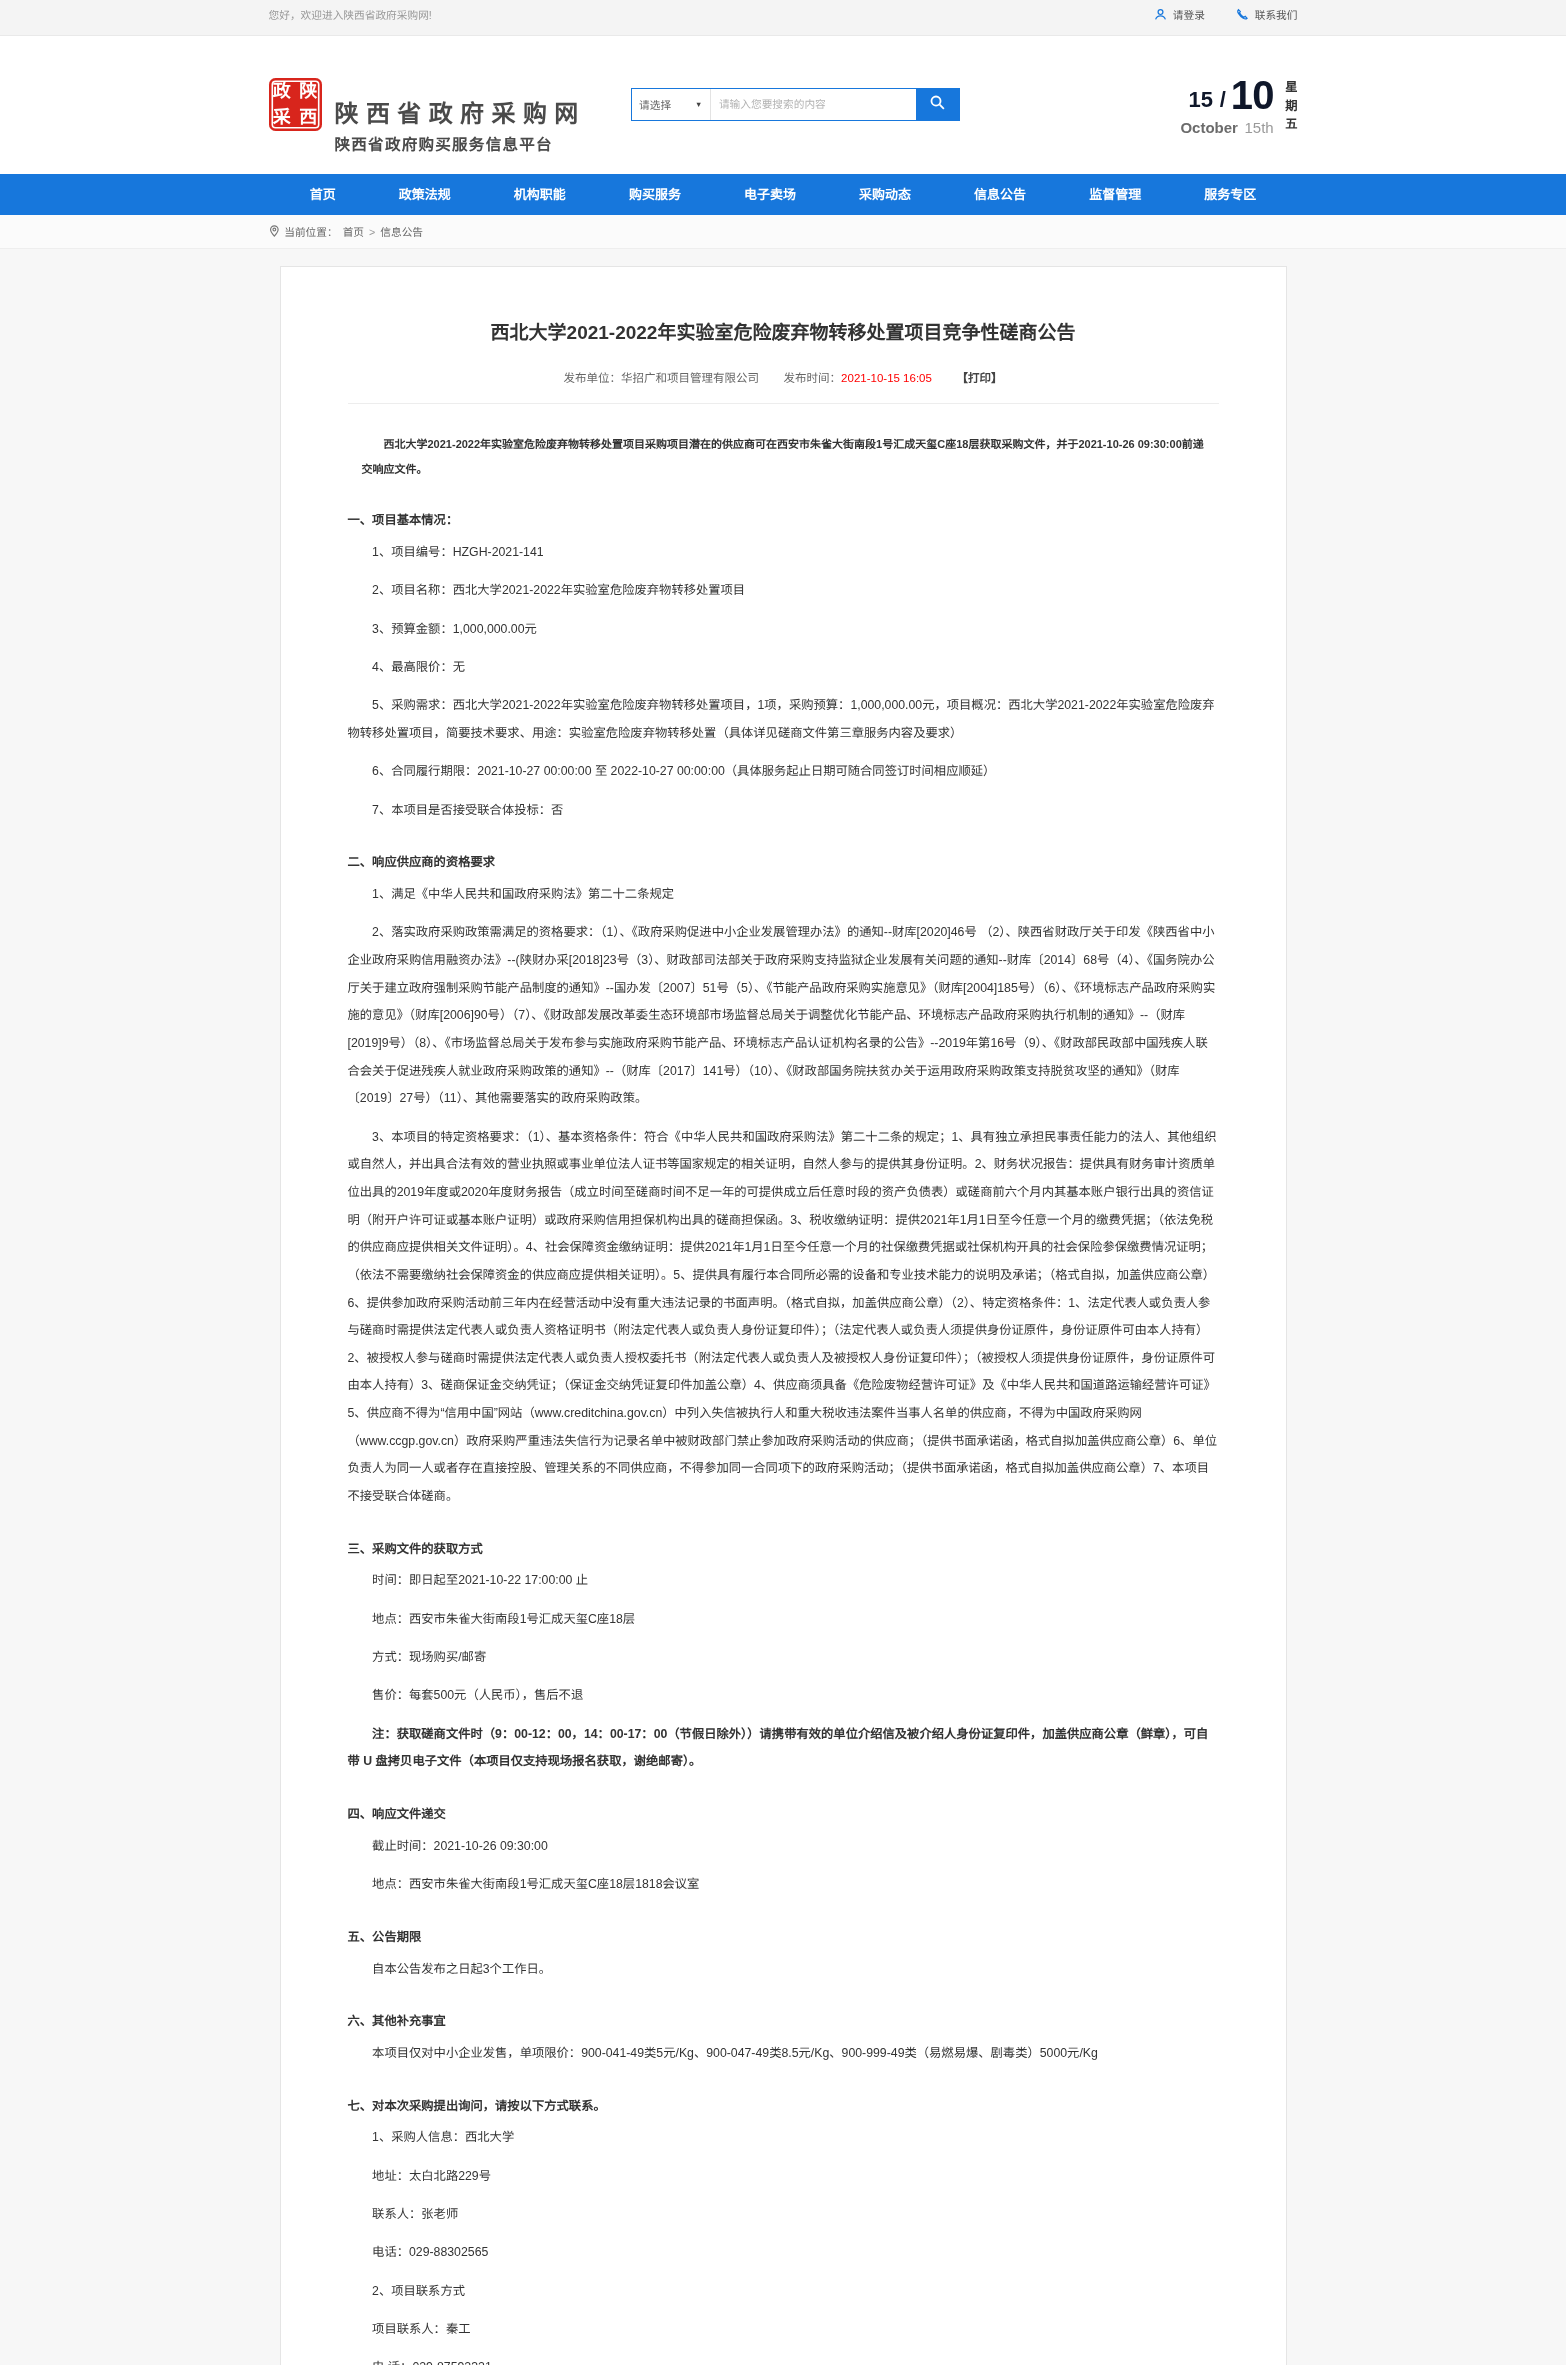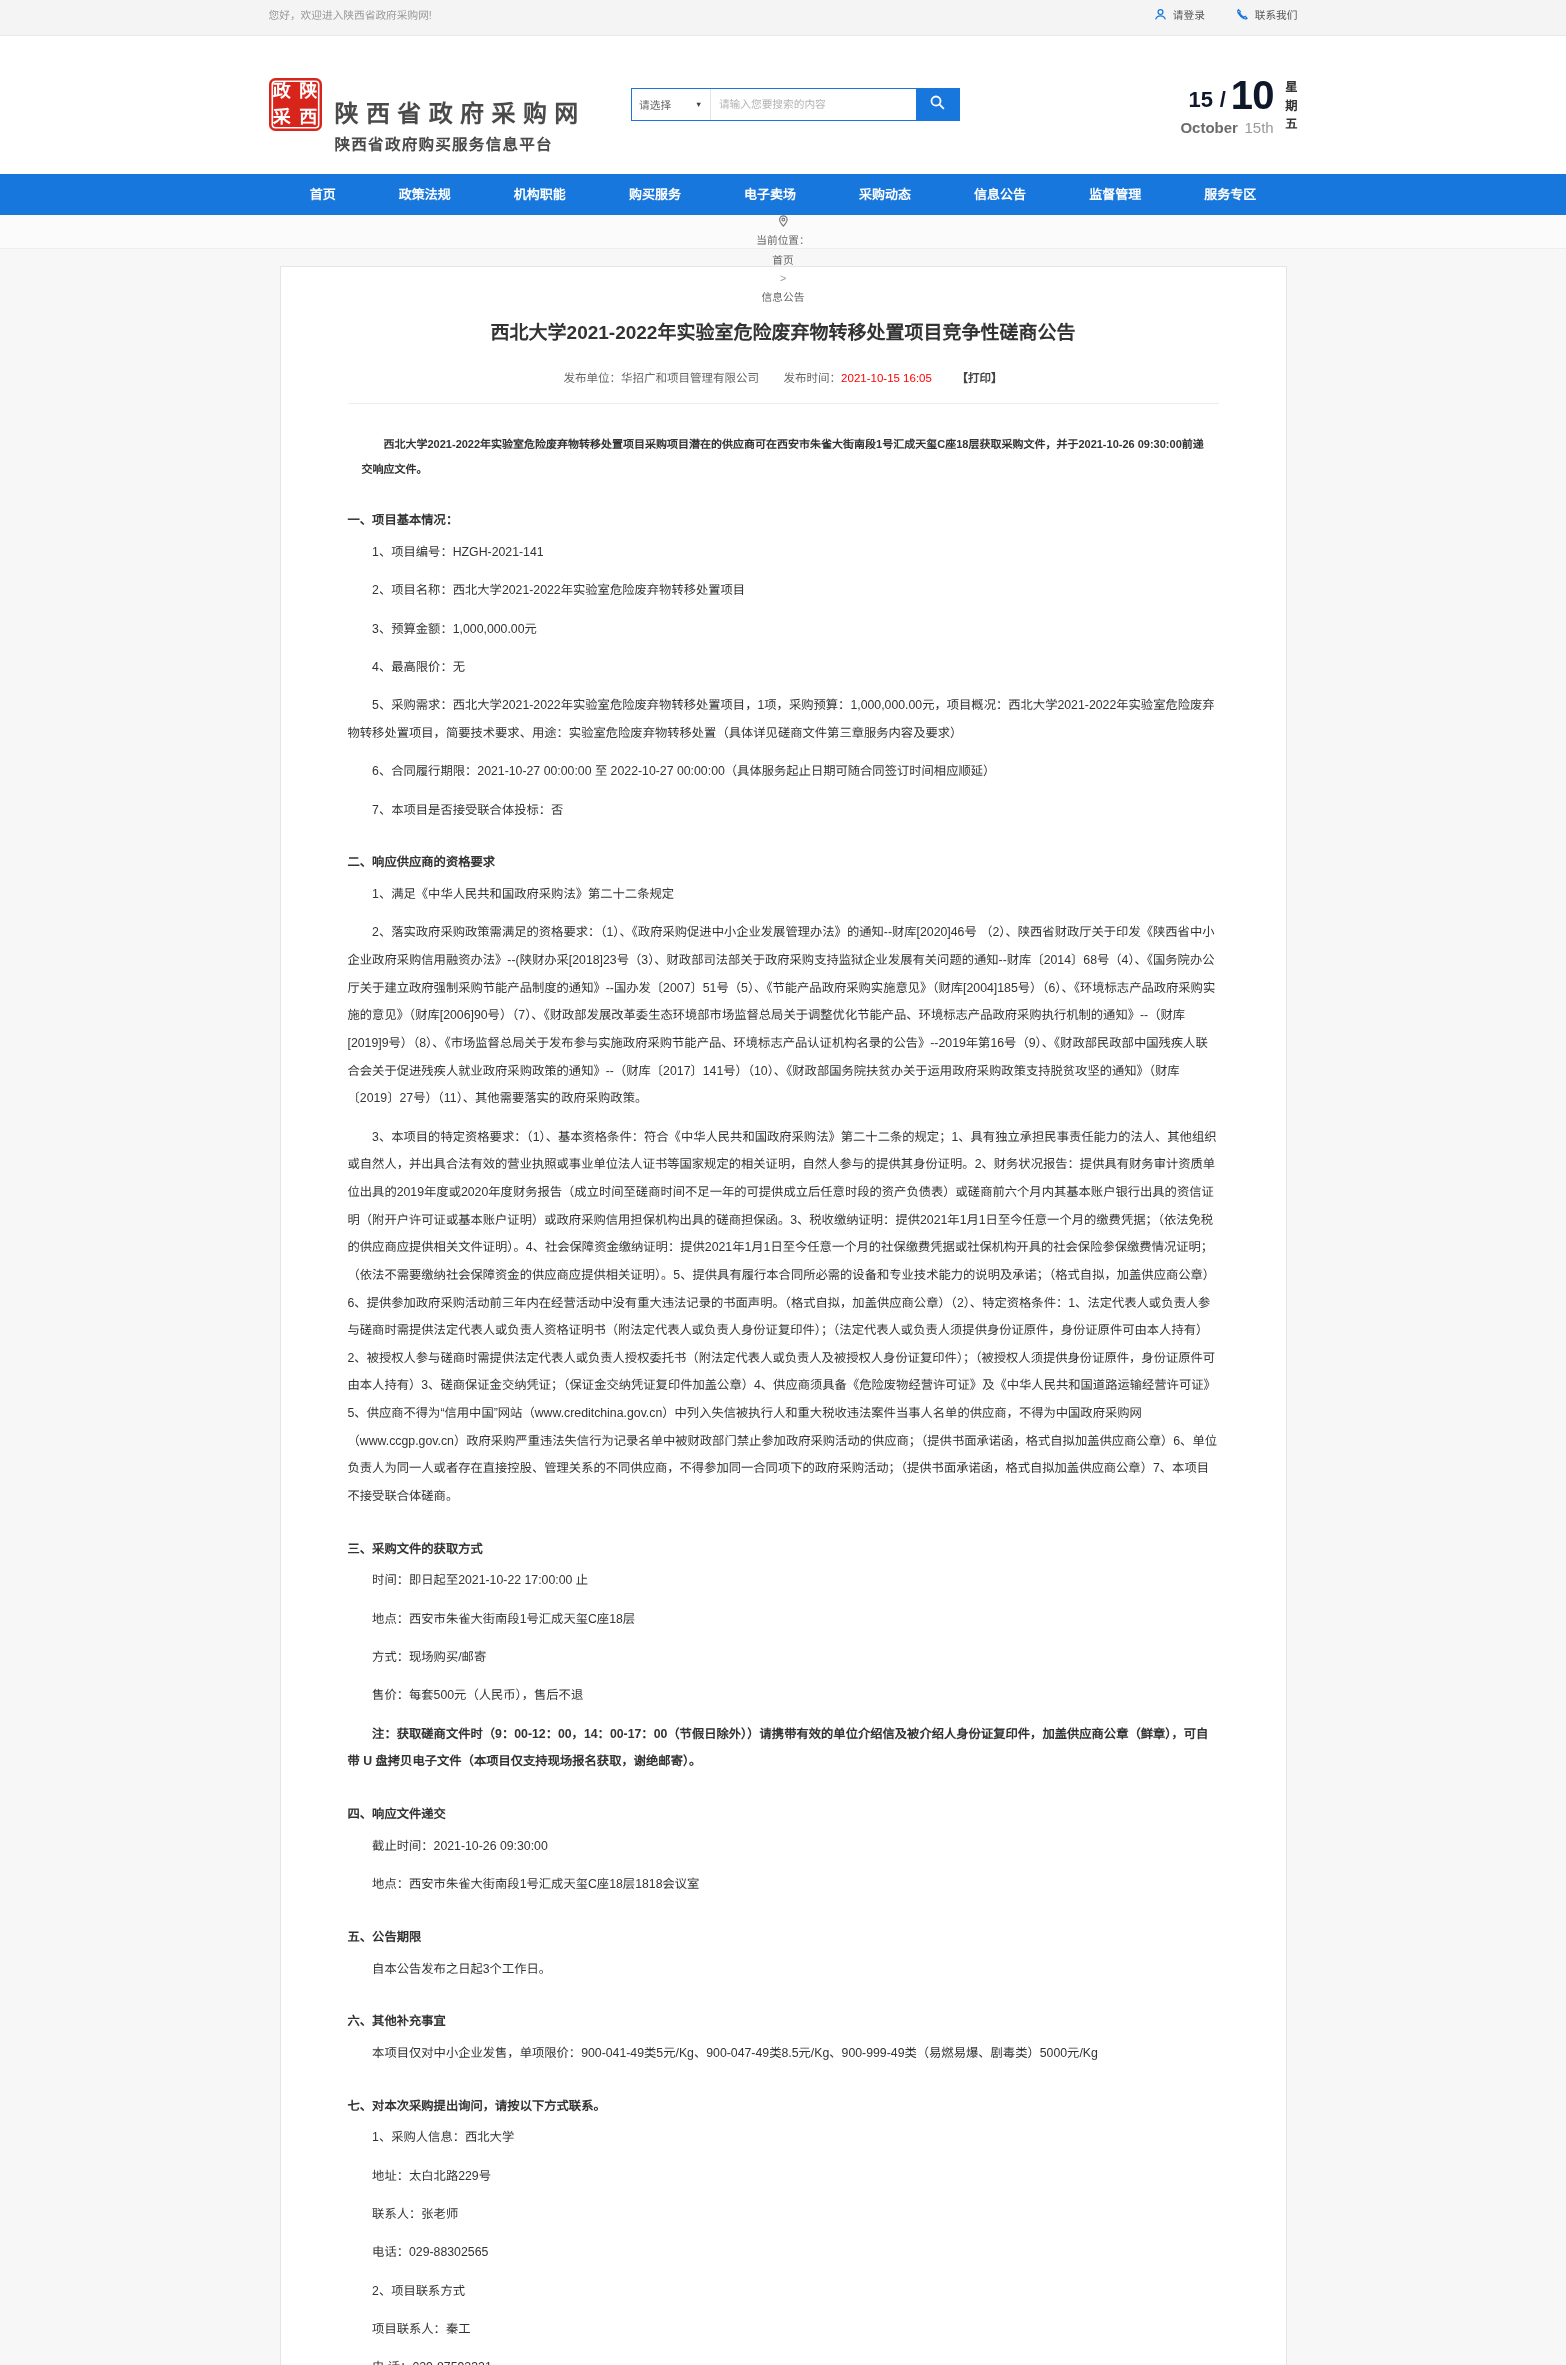--- a/index.html
+++ b/index.html
@@ -43,21 +43,21 @@
   .date-en b { color:#6b6b6b; margin-right:6.6px; }
   .weekday { display:flex; flex-direction:column; font-size:12.3px; font-weight:bold; color:#333; line-height:1.5; padding-top:1.6px; }
 
   
   .nav { background:#1777dc; height:41px; }
   .nav-inner { display:flex; justify-content:space-between; align-items:center; height:41px; padding:0 33px; }
   .nav-item { color:#fff; font-size:13px; font-weight:bold; line-height:41px; padding:0 8.2px; cursor:pointer; white-space:nowrap; }
 
   
   .crumb-strip { background:#fbfbfb; border-bottom:0.8px solid #eee; }
-  .crumb-inner { height:33px; display:flex; align-items:center; font-size:10.7px; color:#666; gap:5px;flex-direction:column; }
+  .crumb-inner { height:33px; display:flex; align-items:center; font-size:10.7px; color:#666; gap:5px; }
   .pin-icon svg { width:10.7px; height:12.3px; display:block; }
   .crumb-link { color:#666; cursor:pointer; }
   .crumb-sep { color:#999; }
 
   
   .page-bg { background:#f7f7f7; padding:16.5px 0 62px; }
   .card { width:1007px; margin:0 auto; background:#fff; border:0.8px solid #e5e5e5; padding:45px 67px 107px; }
   .art-title { text-align:center; font-size:19px; font-weight:bold; color:#333; margin:5px 0 25px; }
   .art-meta { text-align:center; font-size:11.5px; color:#666; padding-bottom:18px; border-bottom:0.8px solid #ededed; margin-bottom:28px; }
   .art-meta .gap { display:inline-block; width:21.4px; }

